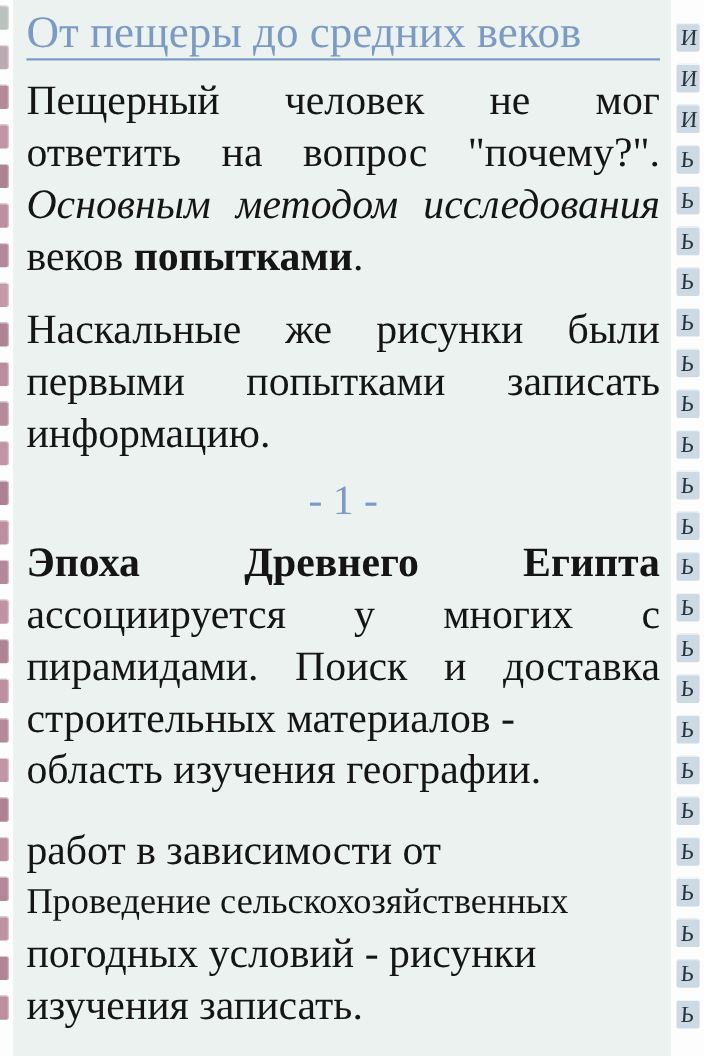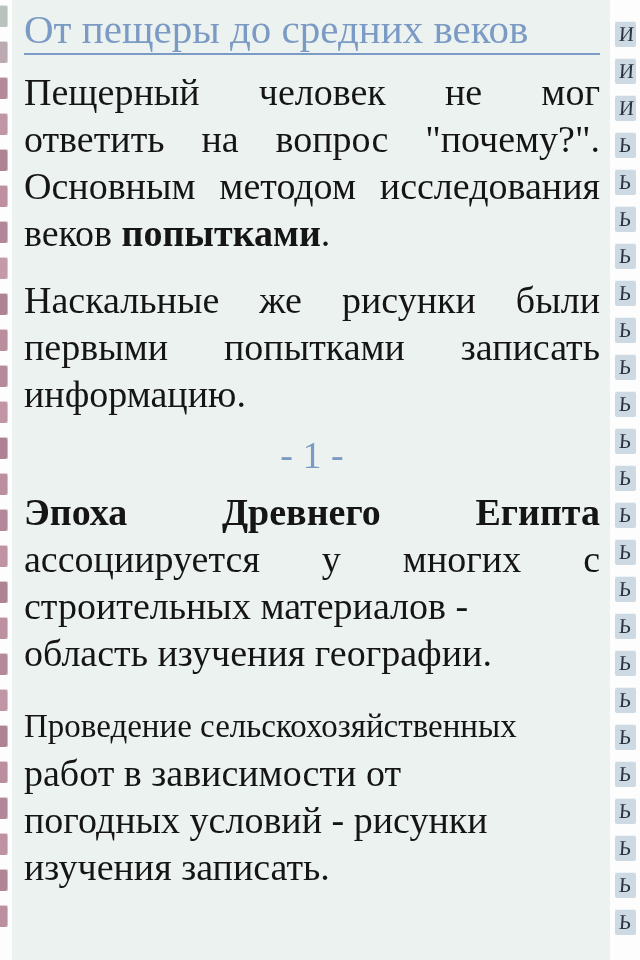--- a/index.html
+++ b/index.html
@@ -54,21 +54,21 @@
   .para.p4{margin-top:26px;}
   .line{
     font-size:38px;line-height:47px;color:var(--text);
   }
   .line.justify{text-align:justify;text-align-last:justify;}
   .line.left{text-align:left;}
   .line.center{text-align:center;text-align-last:center;}
   .line.accent{color:var(--accent);}
   .line.small{font-size:33px;}
   .line span.bold{font-weight:bold;}
-  .line span.italic{margin-top:36px;}
+  .line span.italic{font-style:italic;margin-top:36px;}
 </style>
 </head>
 <body>
 
 <div class="edge edge-left" id="edge-left">
     <div class="tile" style="background: rgb(185, 194, 189);"></div>
     <div class="tile" style="background: rgb(188, 170, 178);"></div>
     <div class="tile" style="background: rgb(180, 138, 155);"></div>
     <div class="tile" style="background: rgb(192, 150, 166);"></div>
     <div class="tile" style="background: rgb(173, 130, 146);"></div>
@@ -108,26 +108,27 @@
         <div class="line justify"><span>Наскальные же рисунки были</span></div>
         <div class="line justify"><span>первыми попытками записать</span></div>
         <div class="line left"><span>информацию.</span></div>
       </div>
       <div class="para divider">
         <div class="line center accent"><span>- 1 -</span></div>
       </div>
       <div class="para p3">
         <div class="line justify"><span class="bold">Эпоха Древнего Египта</span></div>
         <div class="line justify"><span>ассоциируется у многих с</span></div>
+        <div class="line justify"><span>пирамидами. Поиск и доставка</span></div>
         <div class="line left"><span>строительных материалов -</span></div>
         <div class="line left"><span>область изучения географии.</span></div>
       </div>
       <div class="para p4">
+        <div class="line left"><span>работ в зависимости от</span></div>
         <div class="line left small"><span>Проведение сельскохозяйственных</span></div>
-        <div class="line left"><span>работ в зависимости от</span></div>
         <div class="line left"><span>погодных условий - рисунки</span></div>
         <div class="line left"><span>изучения записать.</span></div>
       </div>
     </div>
 </div>
 
 <div class="edge edge-right" id="edge-right">
     <div class="tile" style="background: rgb(205, 217, 227);">
       <span style="color: rgb(42, 52, 64);">И</span>
     </div>

